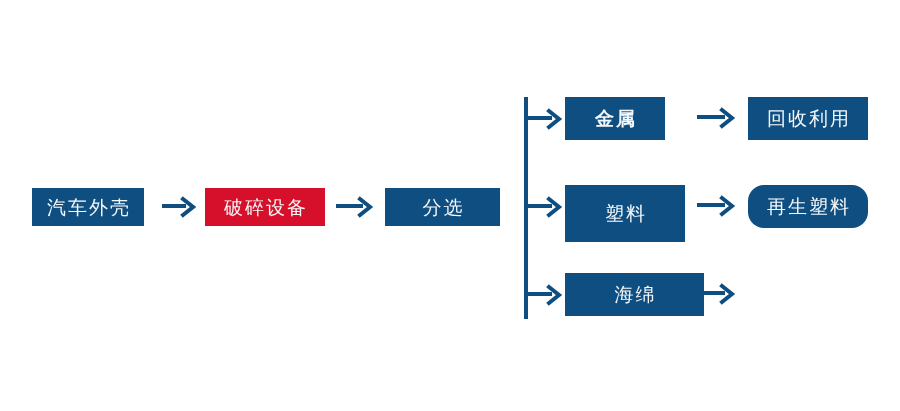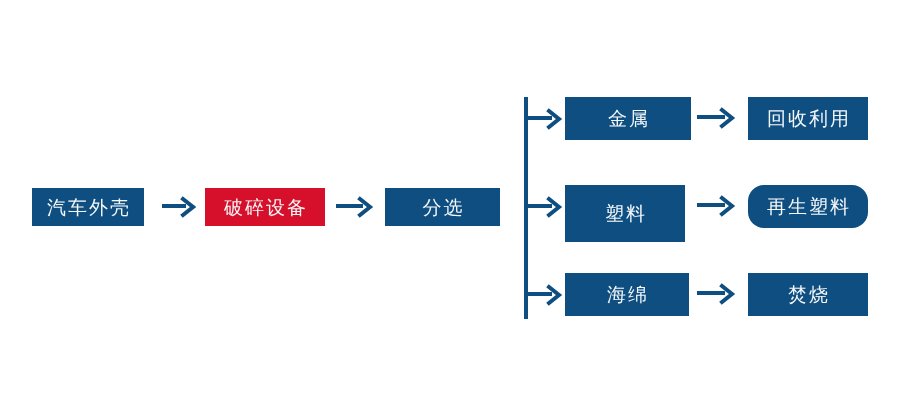--- a/index.html
+++ b/index.html
@@ -62,43 +62,40 @@
   </div>
 
   <div class="node red" style="left:205px; top:188px; width:120px; height:38px;">
     <span>破碎设备</span>
   </div>
 
   <div class="node blue" style="left:385px; top:188px; width:115px; height:38px;">
     <span>分选</span>
   </div>
 
-  <div class="node blue" style="left:565px; top:97px;  width:126px; height:43px;">
+  <div class="node blue" style="left:565px; top:97px;  width:100px; height:43px;font-weight:bold;">
     <span>金属</span>
   </div>
 
   <div class="node blue" style="left:565px; top:185px; width:120px; height:57px;">
     <span>塑料</span>
   </div>
 
-  <div class="node blue" style="left:565px; top:273px; width:124px; height:43px;">
+  <div class="node blue" style="left:565px; top:273px; width:139px; height:43px;">
     <span>海绵</span>
   </div>
 
   <div class="node blue" style="left:748px; top:97px;  width:120px; height:43px;text-align:center;">
     <span>回收利用</span>
   </div>
 
   <div class="node blue" style="left:748px; top:185px; width:120px; height:43px;border-radius:16px;">
     <span>再生塑料</span>
   </div>
 
-  <div class="node blue" style="left:748px; top:273px; width:120px; height:43px;">
-    <span>焚烧</span>
-  </div>
 
   <div class="arrow" style="left:162px; top:196px; width:34px;">
     <svg width="34" height="22" viewBox="0 0 34 22" aria-hidden="true">
       <path d="M0 10 H24" stroke="#0e4e80" stroke-width="4" fill="none"></path>
       <path d="M21 3 L31 11 L21 19" stroke="#0e4e80" stroke-width="4" fill="none" stroke-linecap="square" stroke-linejoin="miter"></path>
     </svg>
   </div>
 
   <div class="arrow" style="left:336px; top:196px; width:38px;">
     <svg width="38" height="22" viewBox="0 0 38 22" aria-hidden="true">

